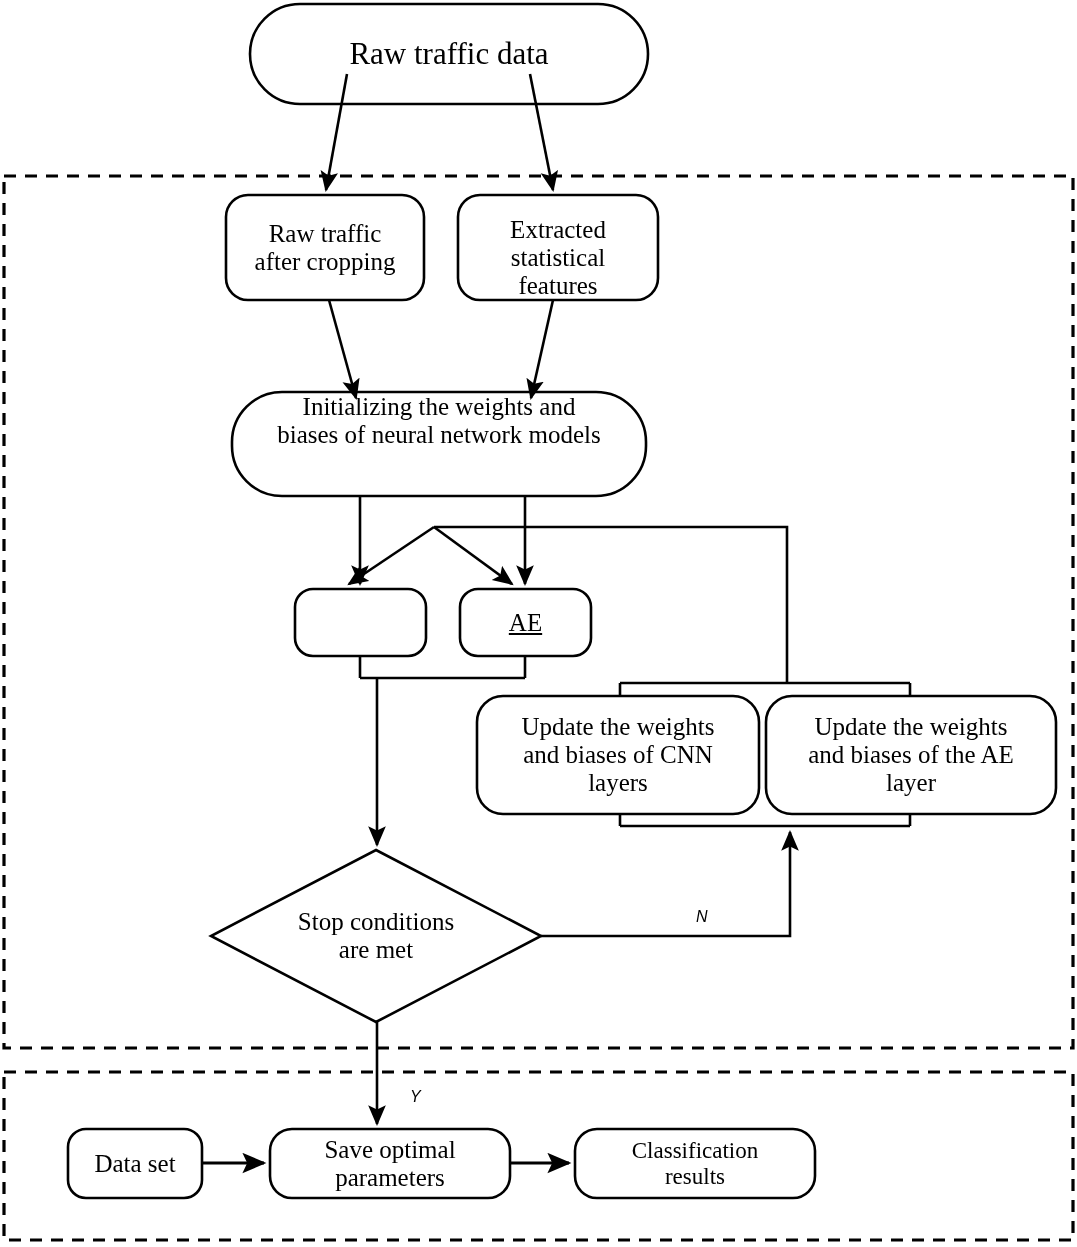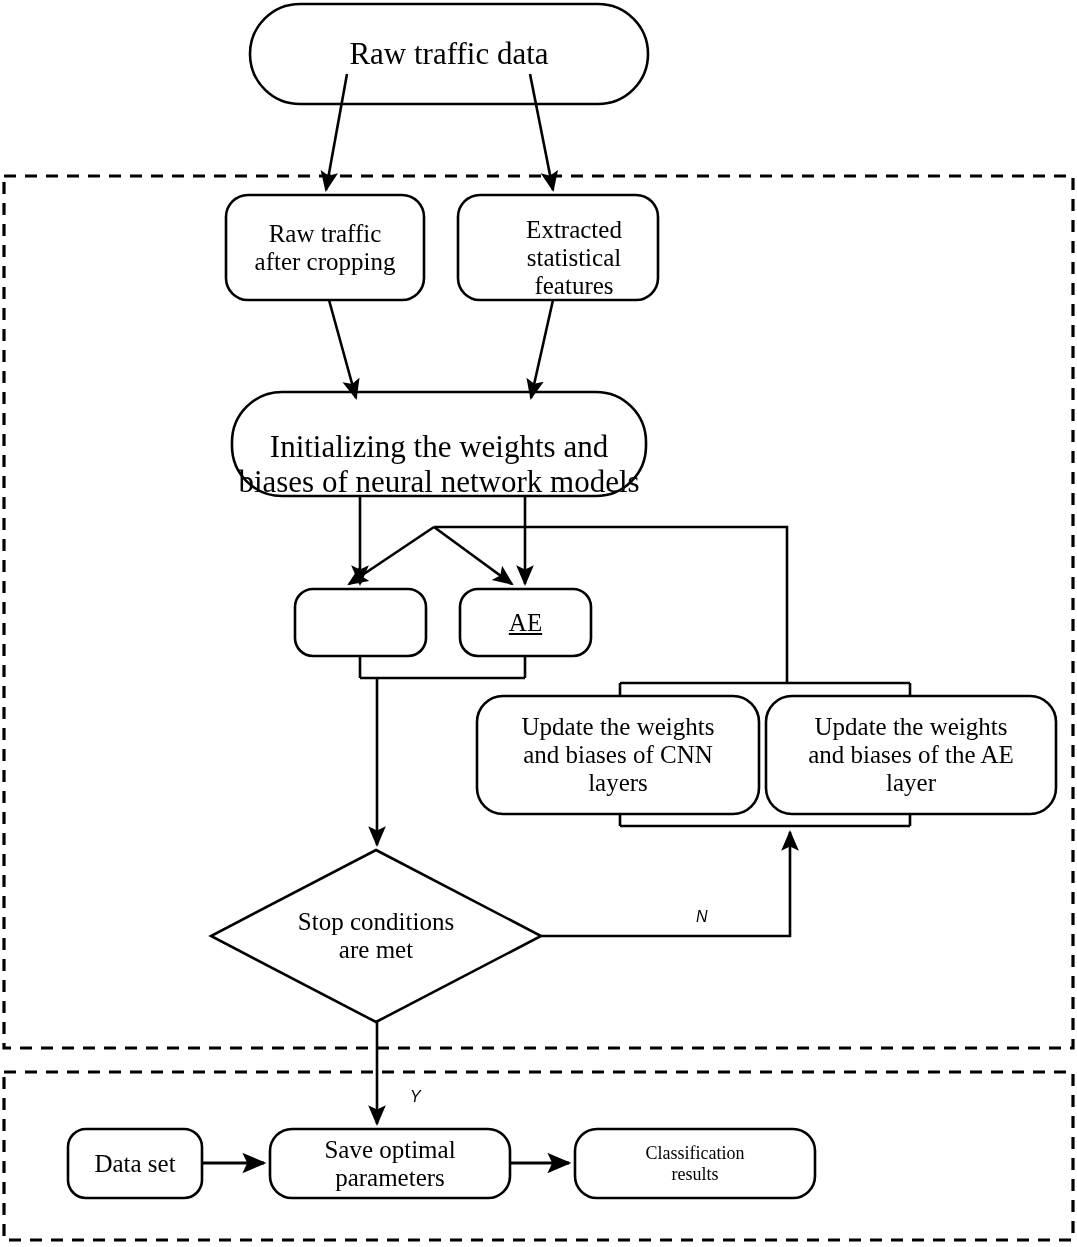--- a/index.html
+++ b/index.html
@@ -112,25 +112,25 @@
     <path d="M202,1163 L264,1163" fill="none" stroke="#000000" stroke-width="3" marker-end="url(#arrowhead)"></path>
 
     <path d="M510,1163 L569,1163" fill="none" stroke="#000000" stroke-width="3" marker-end="url(#arrowhead)"></path>
   </svg>
 
   <div class="node-label" style="left:226px; top:195px; width:198px; height:105px; font-size:25px;">Raw traffic
 after cropping</div>
 
   <div class="node-label" style="left:250px; top:4px; width:398px; height:100px; font-size:31px;">Raw traffic data</div>
 
-  <div class="node-label" style="left:458px; top:195px; width:200px; height:125px; font-size:25px;padding-left:16px;">Extracted
+  <div class="node-label" style="left:458px; top:195px; width:200px; height:125px; font-size:25px;">Extracted
 statistical
 features</div>
 
-  <div class="node-label" style="left:232px; top:413px; width:414px; height:104px; font-size:31px;text-align:center;">Initializing the weights and
+  <div class="node-label" style="left:232px; top:369px; width:414px; height:104px; font-size:25px;text-align:center;">Initializing the weights and
 biases of neural network models</div>
 
 
   <div class="node-label" style="left:460px; top:589px; width:131px; height:67px; font-size:25px;text-decoration:underline;">AE</div>
 
   <div class="node-label" style="left:477px; top:696px; width:282px; height:118px; font-size:25px;">Update the weights
 and biases of CNN
 layers</div>
 
   <div class="node-label" style="left:766px; top:696px; width:290px; height:118px; font-size:25px;">Update the weights
@@ -138,20 +138,20 @@
 layer</div>
 
   <div class="node-label" style="left:211px; top:850px; width:330px; height:172px; font-size:25px;">Stop conditions
 are met</div>
 
   <div class="node-label" style="left:68px; top:1129px; width:134px; height:69px; font-size:25px;border-radius:15px;">Data set</div>
 
   <div class="node-label" style="left:270px; top:1129px; width:240px; height:69px; font-size:25px;">Save optimal
 parameters</div>
 
-  <div class="node-label" style="left:575px; top:1129px; width:240px; height:69px; font-size:18px;">Classification
+  <div class="node-label" style="left:575px; top:1129px; width:240px; height:69px; font-size:23px;">Classification
 results</div>
 
   <div class="edge-label" style="left:696px; top:908px;">N</div>
 
   <div class="edge-label" style="left:410px; top:1088px;">Y</div>
 
 </div>
 
 </body></html>

